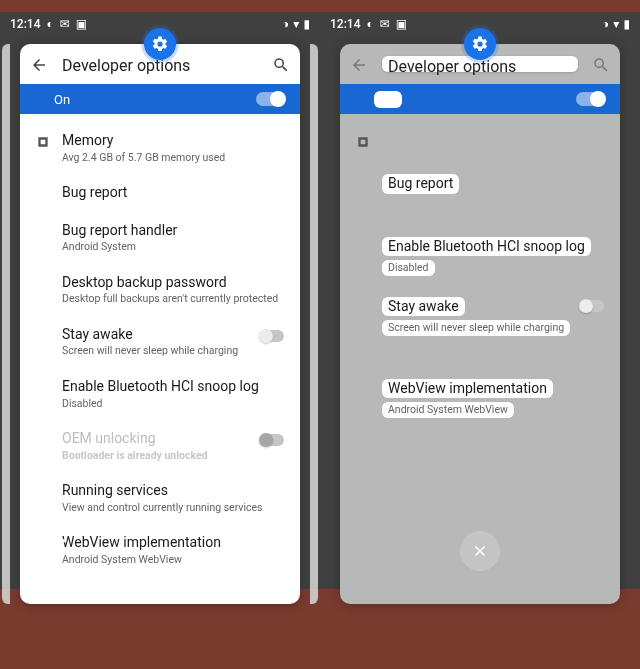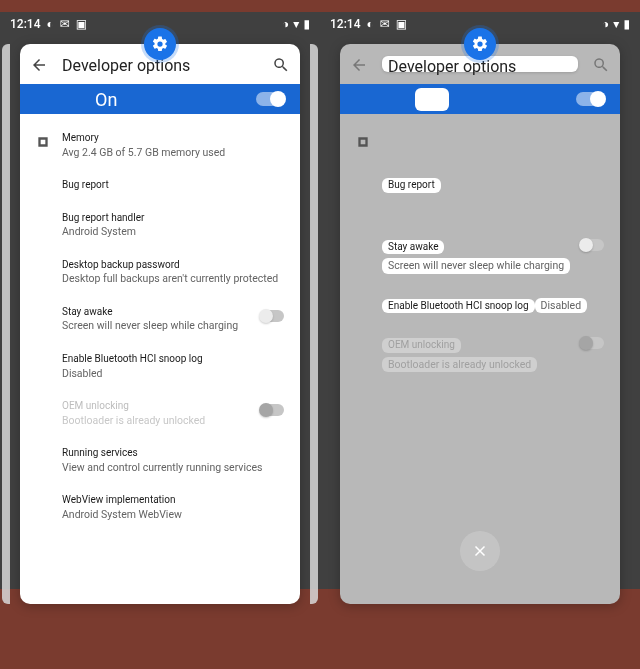--- a/index.html
+++ b/index.html
@@ -73,45 +73,45 @@
   }
   .app-bar .title { font-size: 16px; color: #222; flex: 1; }
   .on-bar {
     height: 30px;
     background: #1967d2;
     display: flex;
     align-items: center;
     padding: 0 16px 0 34px;
     justify-content: space-between;
   }
-  .on-bar span { color: #fff; font-size: 18px; margin-left: 41px; }
+  .on-bar span { color: #fff; font-size: 13px; }
   .switch {
     width: 28px; height: 14px;
     background: rgba(255,255,255,.5);
     border-radius: 7px;
     position: relative;
   }
   .switch::after {
     content: '';
     position: absolute;
     width: 16px; height: 16px;
     background: #fff;
     border-radius: 50%;
     top: -1px; right: -2px;
   }
 
   .list { padding: 18px 16px 8px 16px; }
   .row { display: flex; align-items: flex-start; margin-bottom: 20px; }
   .row .icon-slot { width: 26px; flex: none; padding-top: 2px; }
   .row .txt { flex: 1; }
   .row .trail { flex: none; padding-top: 4px; }
-  .row .ttl { font-size: 10px; color: #1a1a1a; line-height: 1.25; }
+  .row .ttl { font-size: 14px; color: #1a1a1a; line-height: 1.25; }
   .row .sub { font-size: 10.5px; color: #636363; line-height: 1.3; margin-top: 1px; }
   .row.disabled .ttl { color: #bdbdbd; }
-  .row.disabled .sub { color: #c7c7c7; }
+  .row.disabled .sub { color: #c7c7c7; font-weight: bold; }
 
   .mini-switch {
     width: 24px; height: 12px; background: #c6c6c6;
     border-radius: 6px; position: relative;
   }
   .mini-switch::after {
     content:''; position:absolute;
     width:14px; height:14px; background:#ececec;
     border-radius:50%; top:-1px; left:-1px;
     box-shadow: 0 1px 2px rgba(0,0,0,.2);
@@ -353,41 +353,35 @@
         </div>
         <div class="row">
           <div class="icon-slot"></div>
           <div class="txt"><div class="ttl">Bug report</div></div>
         </div>
         <div class="row">
           <div class="icon-slot"></div>
         </div>
         <div class="row">
           <div class="icon-slot"></div>
+          <div class="txt"><div class="ttl">Enable Bluetooth HCI snoop log</div><div class="sub">Disabled</div></div>
+        </div>
+        <div class="row">
+          <div class="icon-slot"></div>
           <div class="txt"><div class="ttl">Stay awake</div><div class="sub">Screen will never sleep while charging</div></div>
           <div class="trail">
             <div class="mini-switch"></div>
           </div>
         </div>
         <div class="row">
           <div class="icon-slot"></div>
-          <div class="txt"><div class="ttl">Enable Bluetooth HCI snoop log</div><div class="sub">Disabled</div></div>
-        </div>
-        <div class="row disabled">
-          <div class="icon-slot"></div>
-          <div class="txt"><div class="ttl">OEM unlocking</div><div class="sub">Bootloader is already unlocked</div></div>
-          <div class="trail">
-            <div class="mini-switch dis"></div>
-          </div>
-        </div>
-        <div class="row">
-          <div class="icon-slot"></div>
-        </div>
-        <div class="row">
-          <div class="icon-slot"></div>
+        </div>
+        <div class="row">
+          <div class="icon-slot"></div>
+          <div class="txt"><div class="ttl">WebView implementation</div><div class="sub">Android System WebView</div></div>
         </div>
       </div>
   </div>
 
   <div class="fab">
     <svg viewBox="0 0 24 24">
         <path d="M6 6l12 12M18 6L6 18"></path>
       </svg>
   </div>
 </div>

